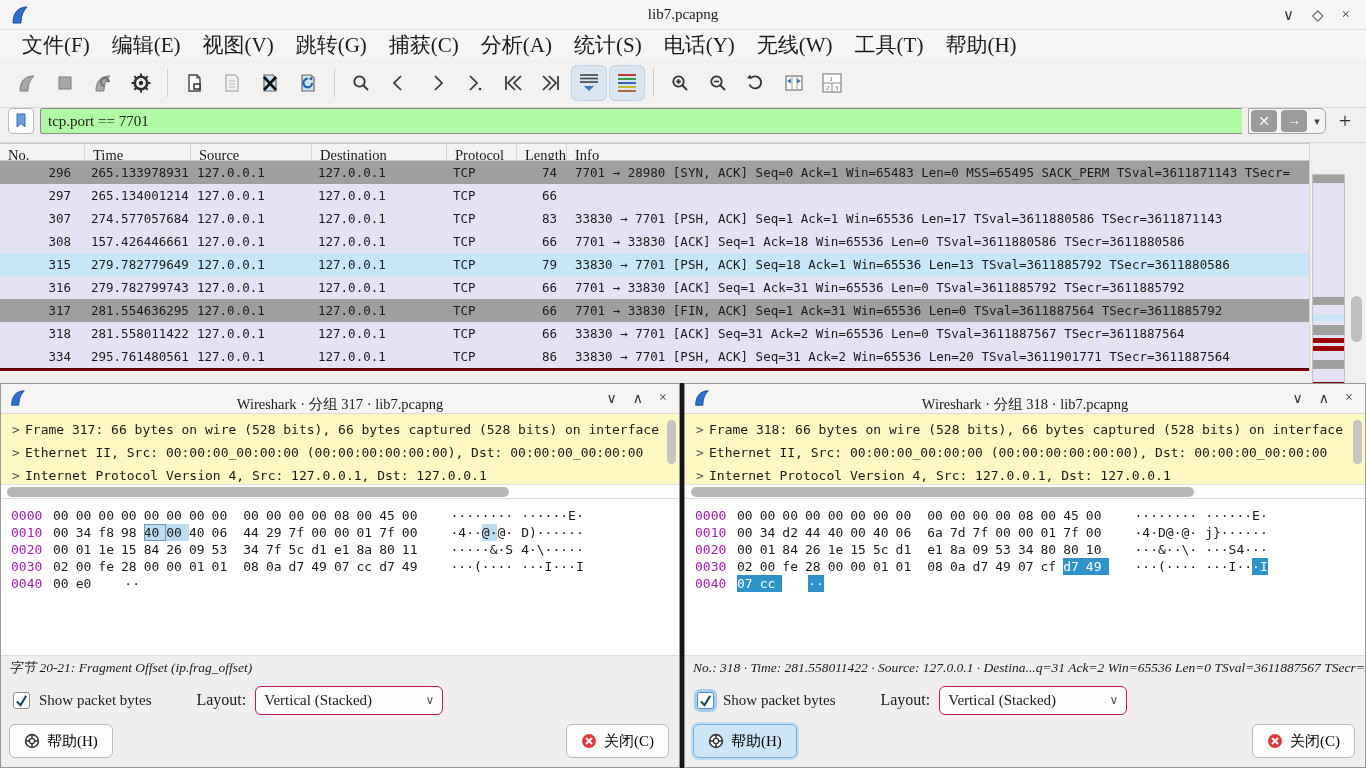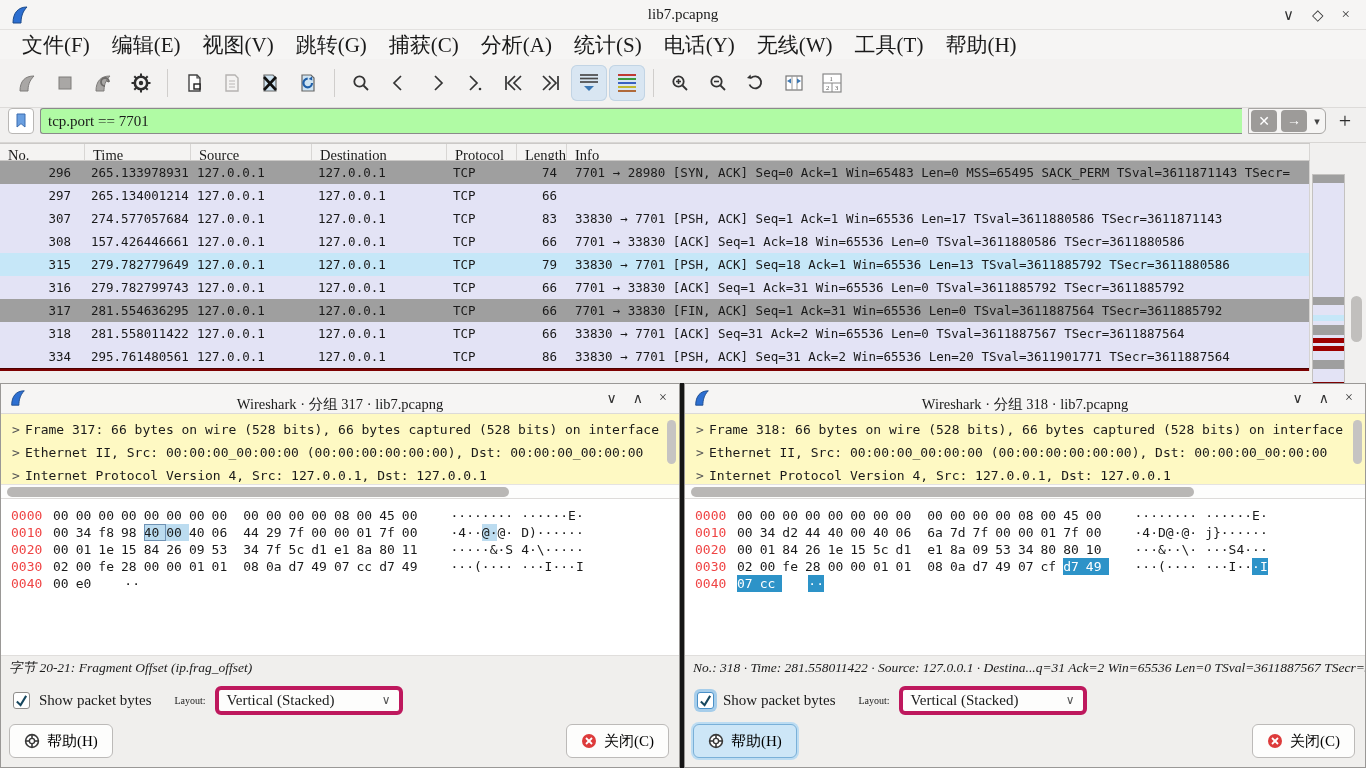--- a/index.html
+++ b/index.html
@@ -65,39 +65,39 @@
 
   .dtree { height:72px; background:#fef9c3; border-bottom:1px solid #e5e3e1; padding:4px 0 0 6px; position:relative; overflow:hidden; }
   .trow { height:23px; font-family:"DejaVu Sans Mono", monospace; font-size:13px; line-height:23px; white-space:nowrap; overflow:hidden; }
   .trow .tw { color:#555; display:inline-block; width:18px; text-align:center; }
   .tree-thumb { position:absolute; right:3px; top:6px; width:9px; height:44px; border-radius:5px; background:#c6c4c2; }
   .hsb { height:14px; background:#fdfdfc; border-bottom:1px solid #dddbd9; position:relative; }
   .hsb-thumb { position:absolute; left:6px; top:2px; height:10px; width:74%; border-radius:5px; background:#b9b7b5; }
 
   .dhex { height:156px; background:#fff; padding:8px 0 0 10px; font-family:"DejaVu Sans Mono", monospace; font-size:13px; }
   .hrow { height:17px; line-height:17px; white-space:nowrap; }
-  .hoff { color:#ef4444; display:inline-block; width:42px; }
+  .hoff { color:#a21caf; display:inline-block; width:42px; }
   .hb { display:inline-block; padding-right:7px; }
   .hb.gap { margin-right:9px; }
   .ha { display:inline-block; }
   .ascii { margin-left:26px; }
   .agap { display:inline-block; width:8px; }
   .hl-soft { background:#bcdcf0; }
   .hl-soft.hl-border { outline:1px solid #6f93b5; outline-offset:-1px; }
   .hl-solid { background:#2d93c8; color:#fff; }
 
   .dstatus { height:25px; display:flex; align-items:center; padding-left:8px; border-top:1px solid #e0dedc; }
   .dstatus-text { font-style:italic; font-size:13.5px; white-space:nowrap; overflow:hidden; }
 
   .dctrls { height:42px; display:flex; align-items:center; padding-left:12px; gap:9px; }
   .cb { width:17px; height:17px; background:#fff; border:1px solid #8f8d8b; border-radius:3px; display:flex; align-items:center; justify-content:center; }
   .cb.focused { box-shadow:0 0 0 3px #a6cdea; border-color:#4a90c8; }
   .cb-label { font-size:15px; }
-  .lay-label { font-size:10px; margin-left:14px; }
-  .selectbox { width:188px; height:29px; background:#fdfdfc; border:4px solid #be185d; border-radius:6px; display:flex; align-items:center; padding:0 8px; font-size:15px; }
+  .lay-label { font-size:16px; margin-left:36px; }
+  .selectbox { width:188px; height:29px; background:#fdfdfc; border:1px solid #be185d; border-radius:6px; display:flex; align-items:center; padding:0 8px; font-size:15px; }
   .selectbox .sel-caret { margin-left:auto; color:#555; font-size:12px; }
 
   .dbtns { height:46px; display:flex; align-items:center; padding:0 10px 6px 8px; }
   .btn { height:34px; display:flex; align-items:center; gap:7px; padding:0 14px; background:#fdfdfc; border:1px solid #bcbab8; border-radius:6px; font-size:15px; font-family:"Liberation Serif", serif; }
   .btn.focused { background:#cde6f7; border-color:#7ab0d8; box-shadow:0 0 0 2px #bcdcf2; }
   .btn-close { margin-left:auto; }
 </style>
 </head>
 <body>
 

